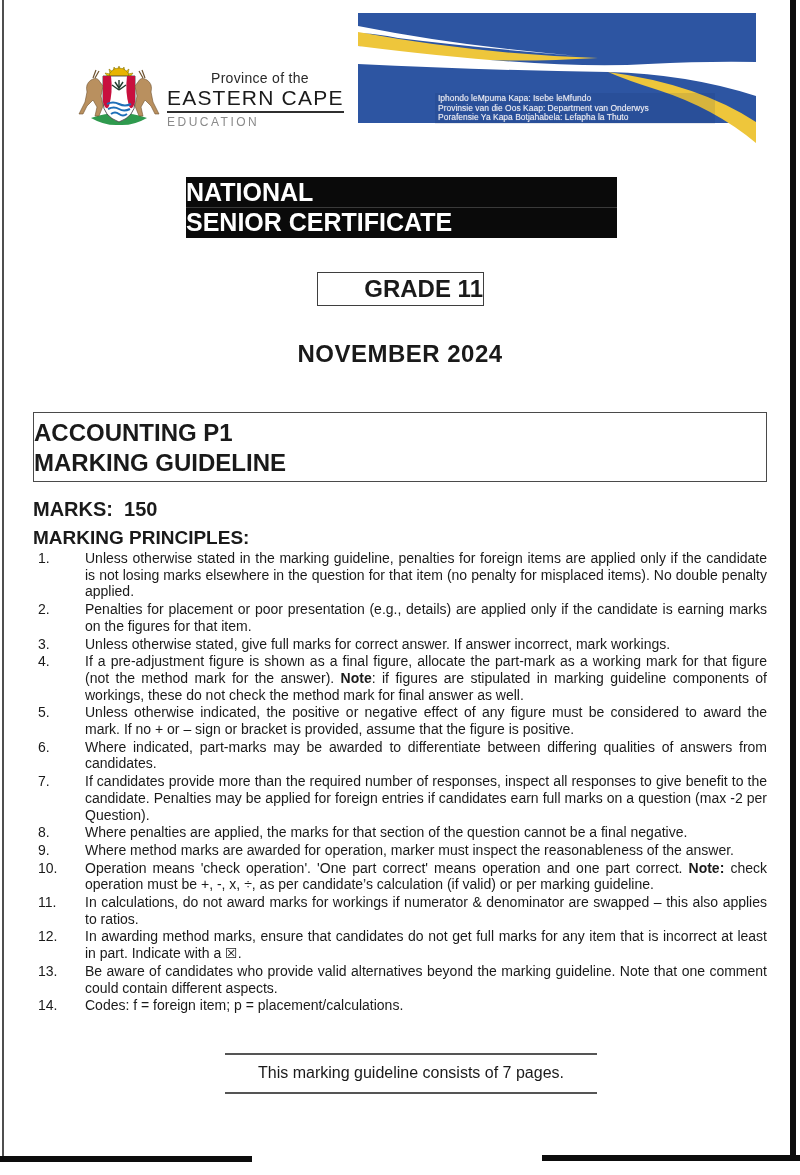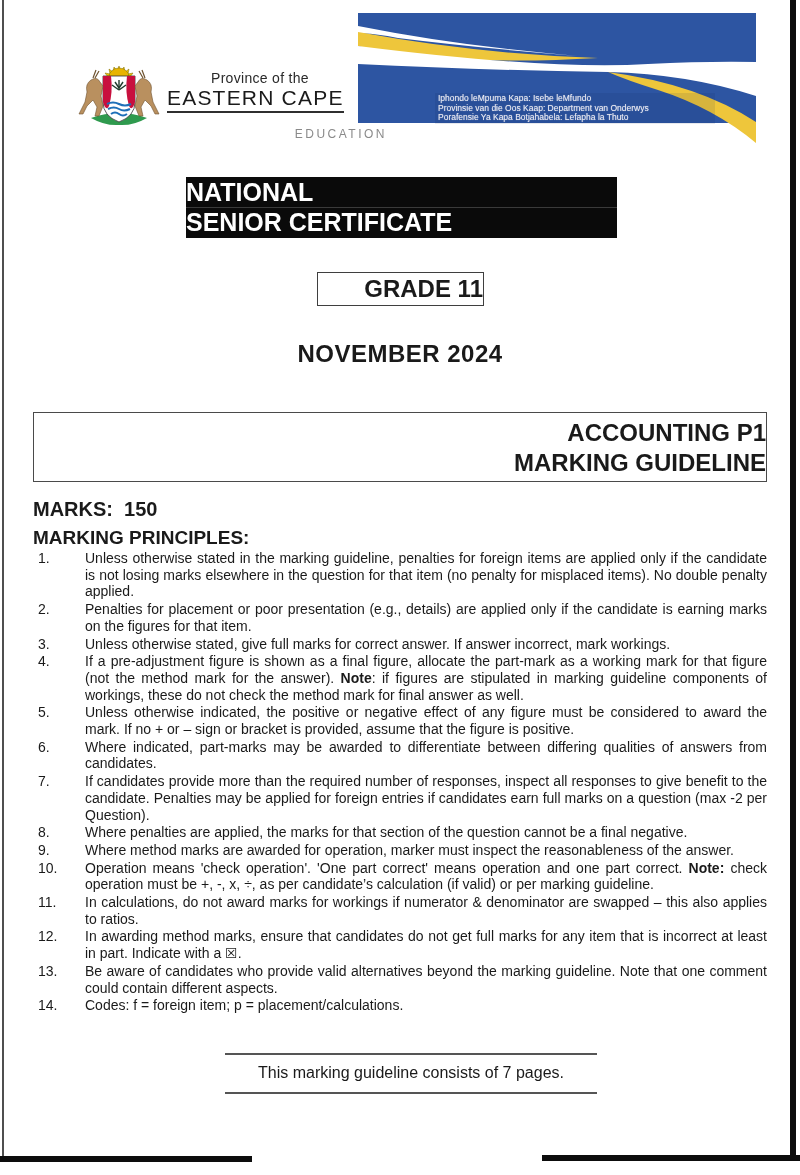--- a/index.html
+++ b/index.html
@@ -11,38 +11,38 @@
   .edge-left  { position:absolute; left:2px; top:0; width:2px; height:1158px; background:#4f4f4f; }
   .edge-right { position:absolute; left:790px; top:0; width:6px; height:1161px; background:#0d0d0d; }
   .bottom-bar-left  { position:absolute; left:0; top:1156px; width:252px; height:6px; background:#0d0d0d; }
   .bottom-bar-right { position:absolute; left:542px; top:1155px; width:258px; height:6px; background:#0d0d0d; }
 
   
   .coa { position:absolute; left:73px; top:62px; }
   .logo-text { position:absolute; left:167px; top:70px; width:220px; }
   .logo-province { font-size:14px; color:#2a2a2a; letter-spacing:.3px;padding-left:44px; }
   .logo-name { font-size:21px; color:#1a1a1a; letter-spacing:1.2px; border-bottom:2px solid #2f2f2f; padding-bottom:1px; display:inline-block; }
-  .logo-dept { font-size:12px; color:#8a8a8a; letter-spacing:2.5px; margin-top:14px;text-align:right; }
+  .logo-dept { font-size:12px; color:#8a8a8a; letter-spacing:2.5px; margin-top:2px; }
 
   
   .dept-banner { position:absolute; left:358px; top:12px; width:398px; height:132px; }
   .banner-lines { position:absolute; left:435px; top:93px; width:280px; background:rgba(10,25,80,0.10); padding:1px 3px; }
   .banner-lines div { font-size:8.5px; line-height:9.6px; color:#e9e9f2; text-shadow:0 0 1px rgba(255,255,255,.55); white-space:nowrap; overflow:hidden; }
 
   
   .cert-banner { position:absolute; left:186px; top:177px; width:431px; height:61px; background:#0a0a0a; color:#fff; text-align:left; }
   .cert-banner .row1 { font-size:25px; font-weight:bold; line-height:29px; padding-top:1px; }
   .cert-banner .seam { height:1px; background:#3a3a3a; }
   .cert-banner .row2 { font-size:25px; font-weight:bold; line-height:29px; }
 
   .grade-box { position:absolute; left:317px; top:272px; width:167px; height:34px; border:1px solid #3f3f3f; text-align:right; font-size:24px; font-weight:bold; line-height:32px; }
 
   .session { position:absolute; left:0; top:340px; width:800px; text-align:center; font-size:24px; font-weight:bold; letter-spacing:.5px; }
 
-  .subject-box { position:absolute; left:33px; top:412px; width:734px; height:70px; border:1px solid #4a4a4a; text-align:right; padding-top:5px; }
+  .subject-box { position:absolute; left:33px; top:412px; width:734px; height:70px; border:1px solid #4a4a4a; text-align:left; padding-top:5px; }
   .subject-box div { font-size:24px; font-weight:bold; line-height:30px; }
 
   .marks { position:absolute; left:33px; top:498px; font-size:20px; font-weight:bold; white-space:pre; }
 
   .principles-heading { position:absolute; left:33px; top:527px; font-size:19px; font-weight:bold; }
 
   .principles { position:absolute; left:33px; top:550px; width:734px; }
   .p-item { display:grid; grid-template-columns:52px 1fr; margin-bottom:1px; }
   .p-num { font-size:14px; line-height:16.7px; padding-left:5px; }
   .p-text { font-size:14px; line-height:16.7px; text-align:justify; }

